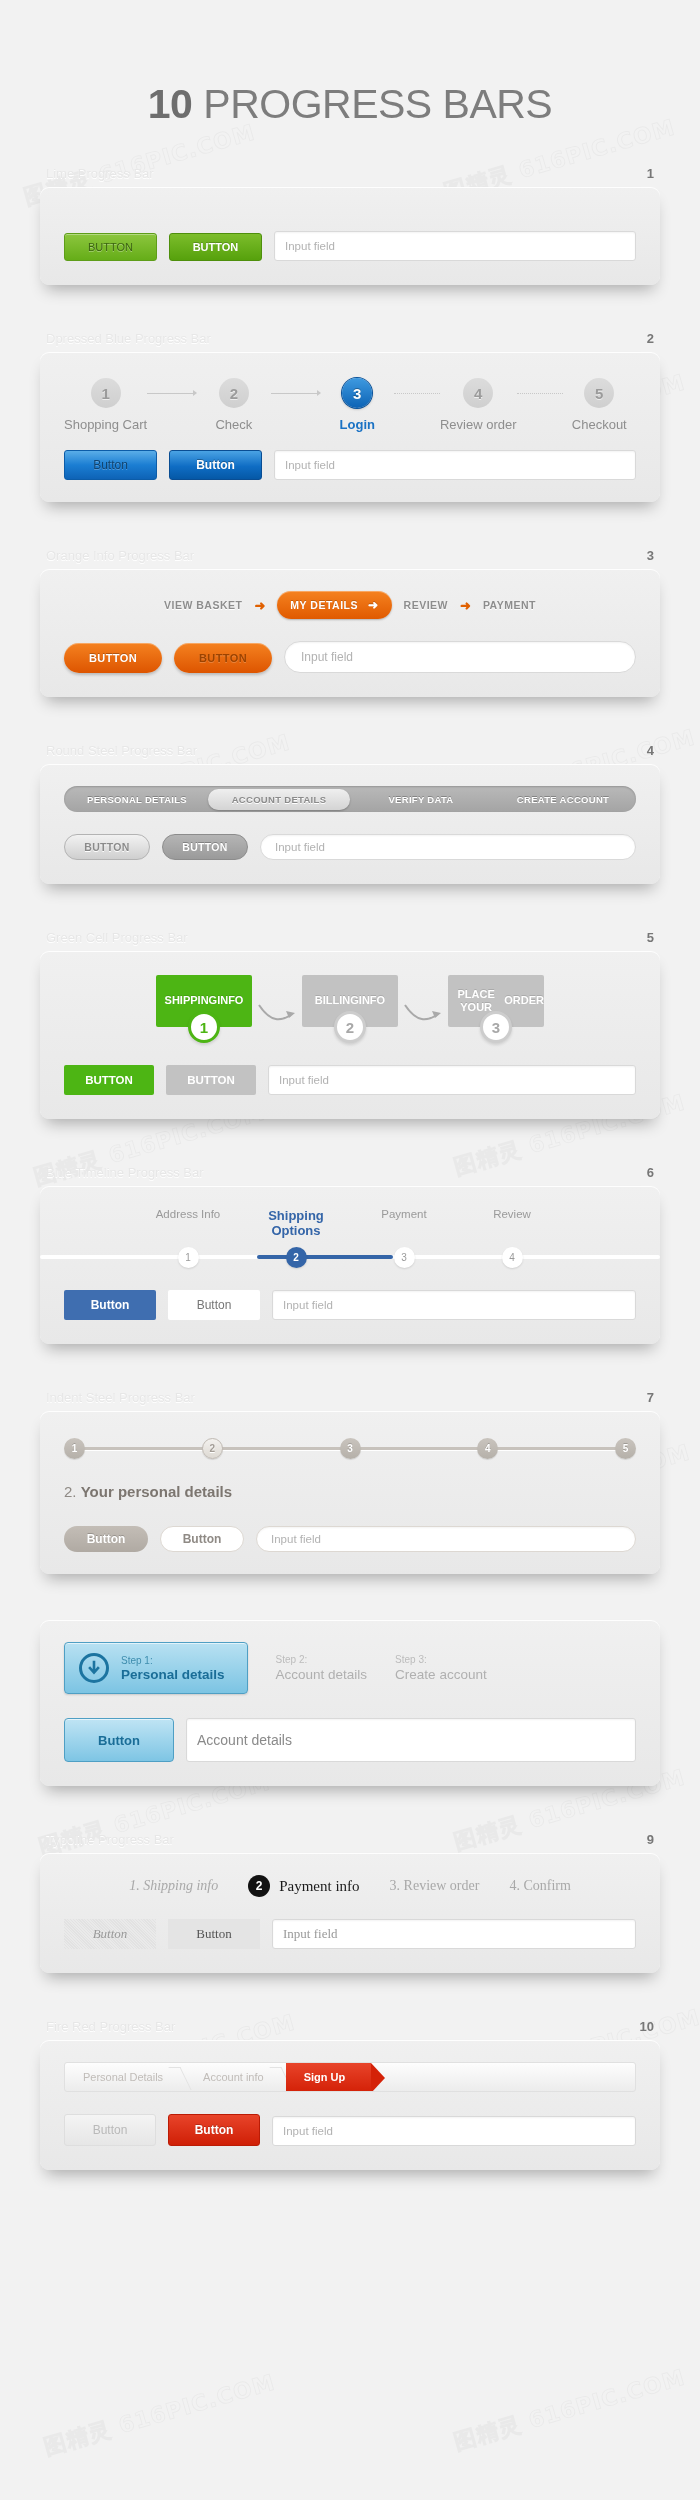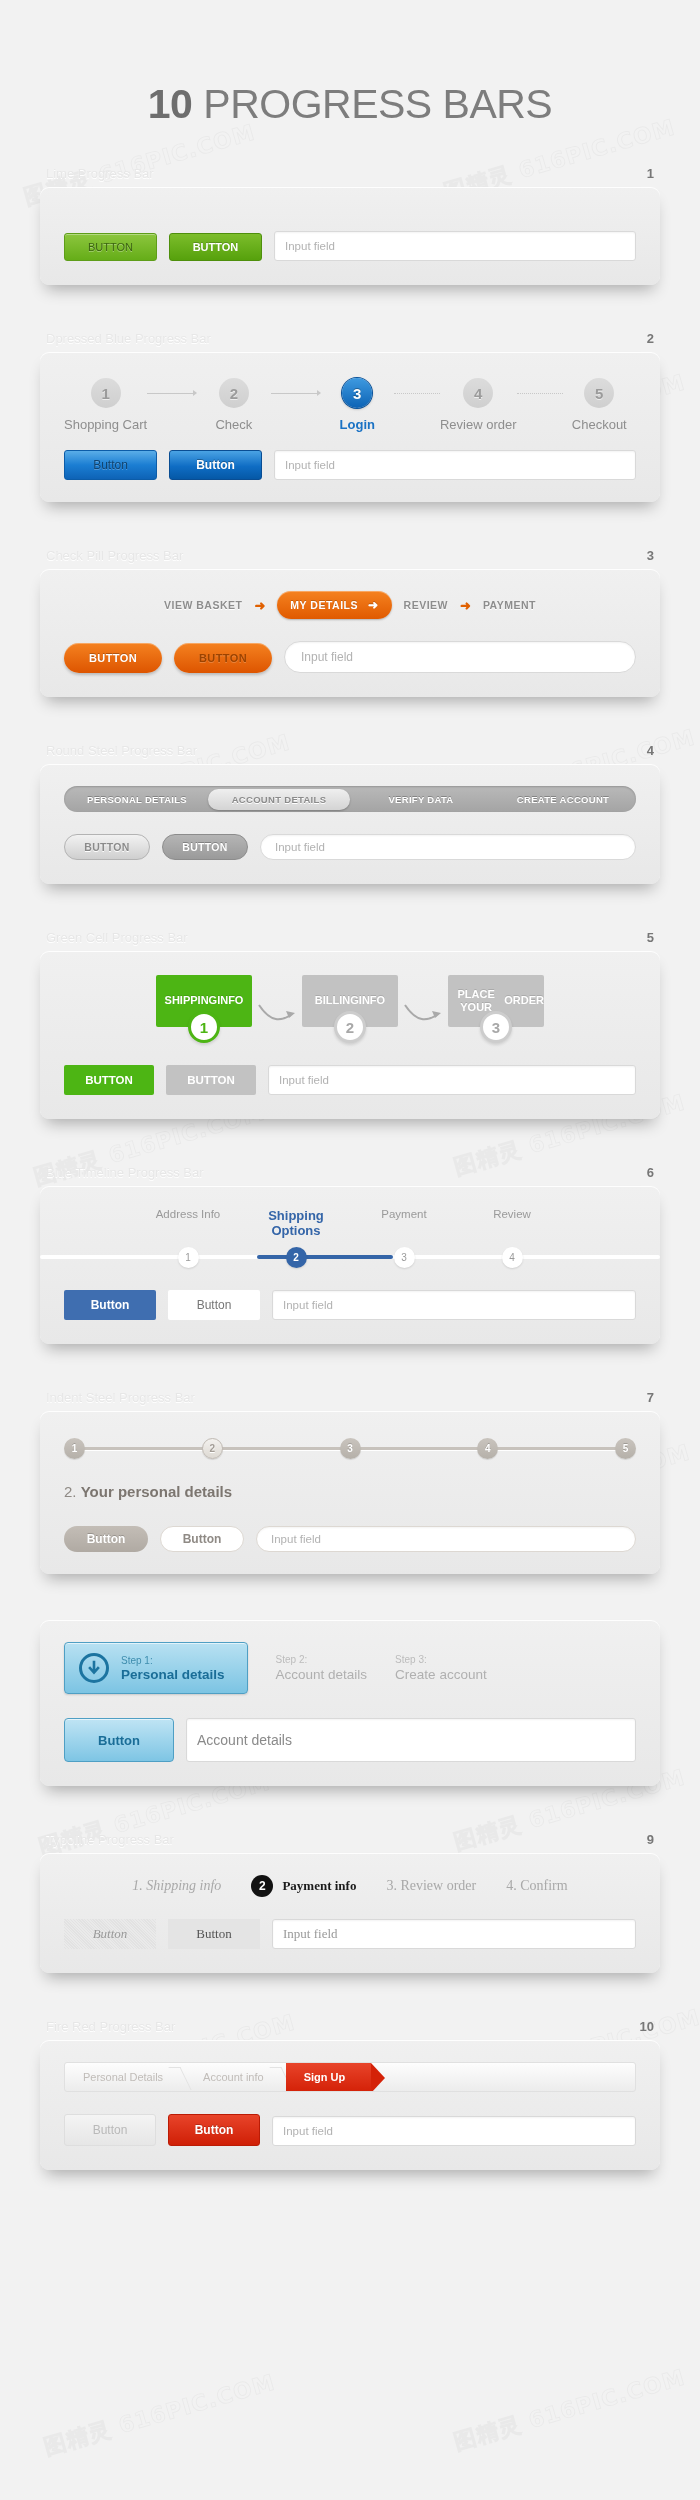--- a/index.html
+++ b/index.html
@@ -336,21 +336,21 @@
              font-family: "Liberation Serif", serif; }
   .typ-off { font-size: 14px; color: #a9a9a9; font-style: italic; }
   .typ-off.up { font-style: normal; }
   .typ-on { display: flex; align-items: center; gap: 9px; }
   .typ-dot {
     width: 22px; height: 22px; border-radius: 50%; background: #121212;
     color: #fff; font-size: 12px; font-weight: bold;
     display: flex; align-items: center; justify-content: center;
     font-family: "Liberation Sans", sans-serif;
   }
-  .typ-on-t { font-size: 13px; color: #1c1c1c; font-weight: bold; }
+  .typ-on-t { font-size: 15px; color: #1c1c1c; font-weight: normal; }
   .btn-typ-a {
     width: 92px; height: 30px;
     background: repeating-linear-gradient(45deg,#eaeaea,#eaeaea 1px,#e2e2e2 1px,#e2e2e2 2px);
     color: #999; font-size: 13px; font-style: italic;
     font-family: "Liberation Serif", serif;
     display: flex; align-items: center; justify-content: center;
   }
   .btn-typ-b {
     width: 92px; height: 30px; background: #e4e4e4; color: #555; font-size: 13px;
     font-family: "Liberation Serif", serif;
@@ -481,21 +481,21 @@
     <div class="ctrls" style="margin-top:18px;">
       <div class="btn-blue-a">Button</div>
       <div class="btn-blue-b">Button</div>
       <div class="inp">Input field</div>
     </div>
   </div>
 </div>
 
 <div class="section" style="margin-top:46px;">
   <div class="sec-head">
-    <div class="sec-label">Check Pill Progress Bar</div>
+    <div class="sec-label">Orange Info Progress Bar</div>
     <div class="sec-num">3</div>
   </div>
   <div class="card">
     <div class="pills">
       <div class="pill-txt">VIEW BASKET</div>
       <div class="ar-o">➜</div>
       <div class="pill-on">
         <span>MY DETAILS</span>
         <span class="ar-w">➜</span>
       </div>

